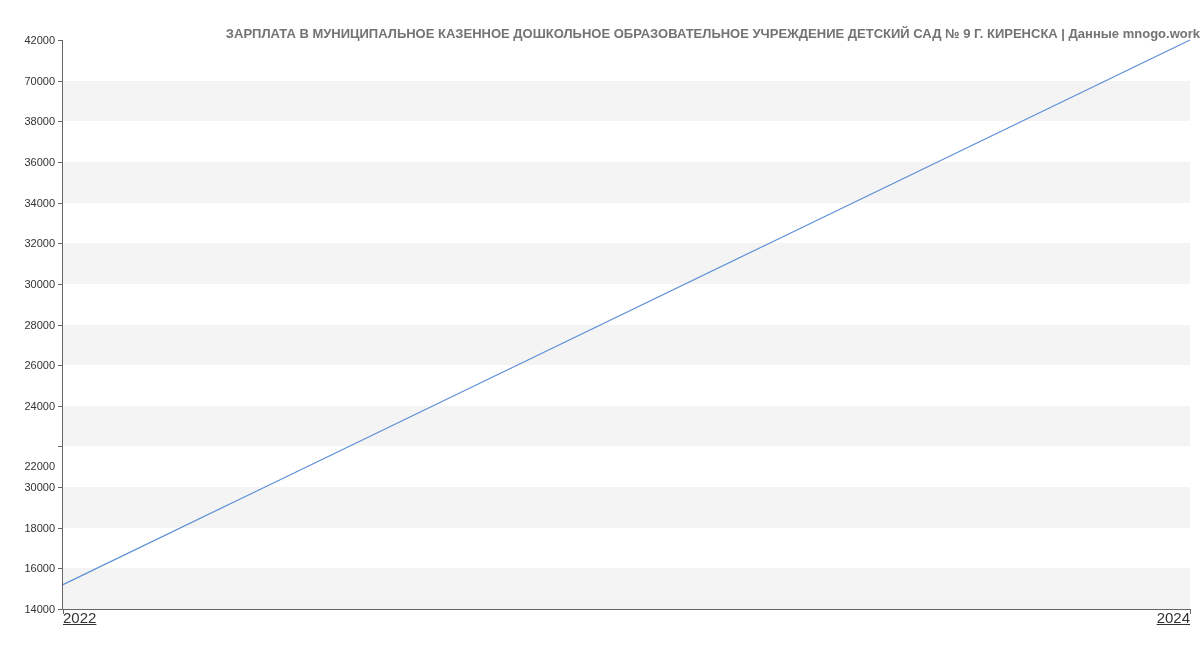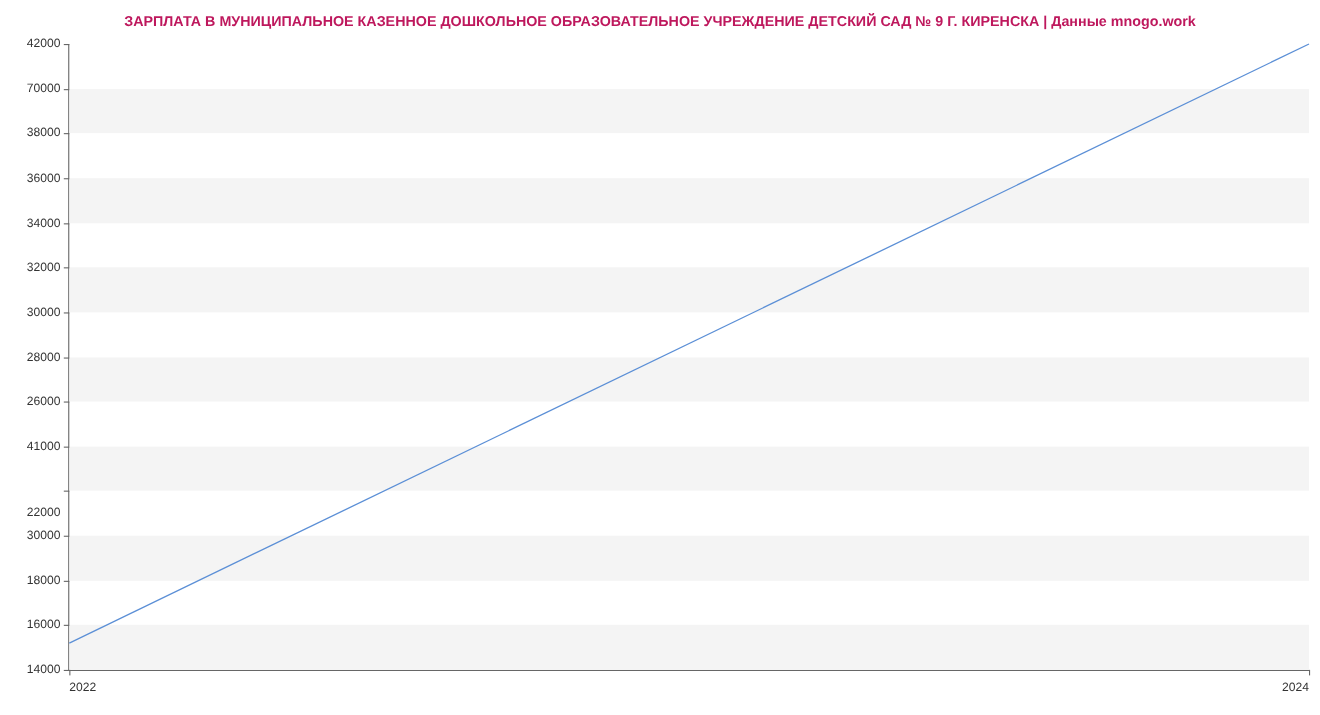--- a/index.html
+++ b/index.html
@@ -9,25 +9,25 @@
       width: 1200px;
       height: 650px;
       position: relative;
     }
     .chart-container {
       width: 100%;
       height: 100%;
       position: relative;
     }
     .chart-title {
-      text-align: center;
+      text-align: right;
       font-size: 13px;
       font-weight: bold;
-      color: #be185d;
-      padding-top: 12px;
+      color: #737373;
+      padding-top: 26px;
     }
     .plot-area {
       position: absolute;
       left: 62px;
       top: 40px;
       right: 10px;
       bottom: 40px;
       border-left: 1px solid #666;
       border-bottom: 1px solid #666;
     }
@@ -49,24 +49,24 @@
     .y-tick-mark {
       position: absolute;
       right: 100%;
       width: 5px;
       height: 1px;
       background: #666;
     }
     .x-tick {
       position: absolute;
       top: 100%;
-      margin-top: 10px;
       transform: translateX(-50%);
-      font-size: 11px;
+      font-size: 15px;
       color: #333;
+      text-decoration: underline;
     }
     .x-tick.first { transform: translateX(0); }
     .x-tick.last { transform: translateX(-100%); }
     .x-tick-mark {
       position: absolute;
       top: 100%;
       width: 1px;
       height: 5px;
       background: #666;
     }
@@ -97,21 +97,21 @@
       <div class="y-tick" style="top: 92.8571%;">16000</div>
       <div class="y-tick-mark" style="top: 92.8571%;"></div>
       <div class="y-tick" style="top: 85.7143%;">18000</div>
       <div class="y-tick-mark" style="top: 85.7143%;"></div>
       <div class="grid-band" style="top: 78.5714%; height: 7.14286%;"></div>
       <div class="y-tick" style="top: 78.5714%;">30000</div>
       <div class="y-tick-mark" style="top: 78.5714%;"></div>
       <div class="y-tick" style="top: 71.4286%; margin-top: 20px;">22000</div>
       <div class="y-tick-mark" style="top: 71.4286%;"></div>
       <div class="grid-band" style="top: 64.2857%; height: 7.14286%;"></div>
-      <div class="y-tick" style="top: 64.2857%;">41000</div>
+      <div class="y-tick" style="top: 64.2857%;">24000</div>
       <div class="y-tick-mark" style="top: 64.2857%;"></div>
       <div class="y-tick" style="top: 57.1429%;">26000</div>
       <div class="y-tick-mark" style="top: 57.1429%;"></div>
       <div class="grid-band" style="top: 50%; height: 7.14286%;"></div>
       <div class="y-tick" style="top: 50%;">28000</div>
       <div class="y-tick-mark" style="top: 50%;"></div>
       <div class="y-tick" style="top: 42.8571%;">30000</div>
       <div class="y-tick-mark" style="top: 42.8571%;"></div>
       <div class="grid-band" style="top: 35.7143%; height: 7.14286%;"></div>
       <div class="y-tick" style="top: 35.7143%;">32000</div>

